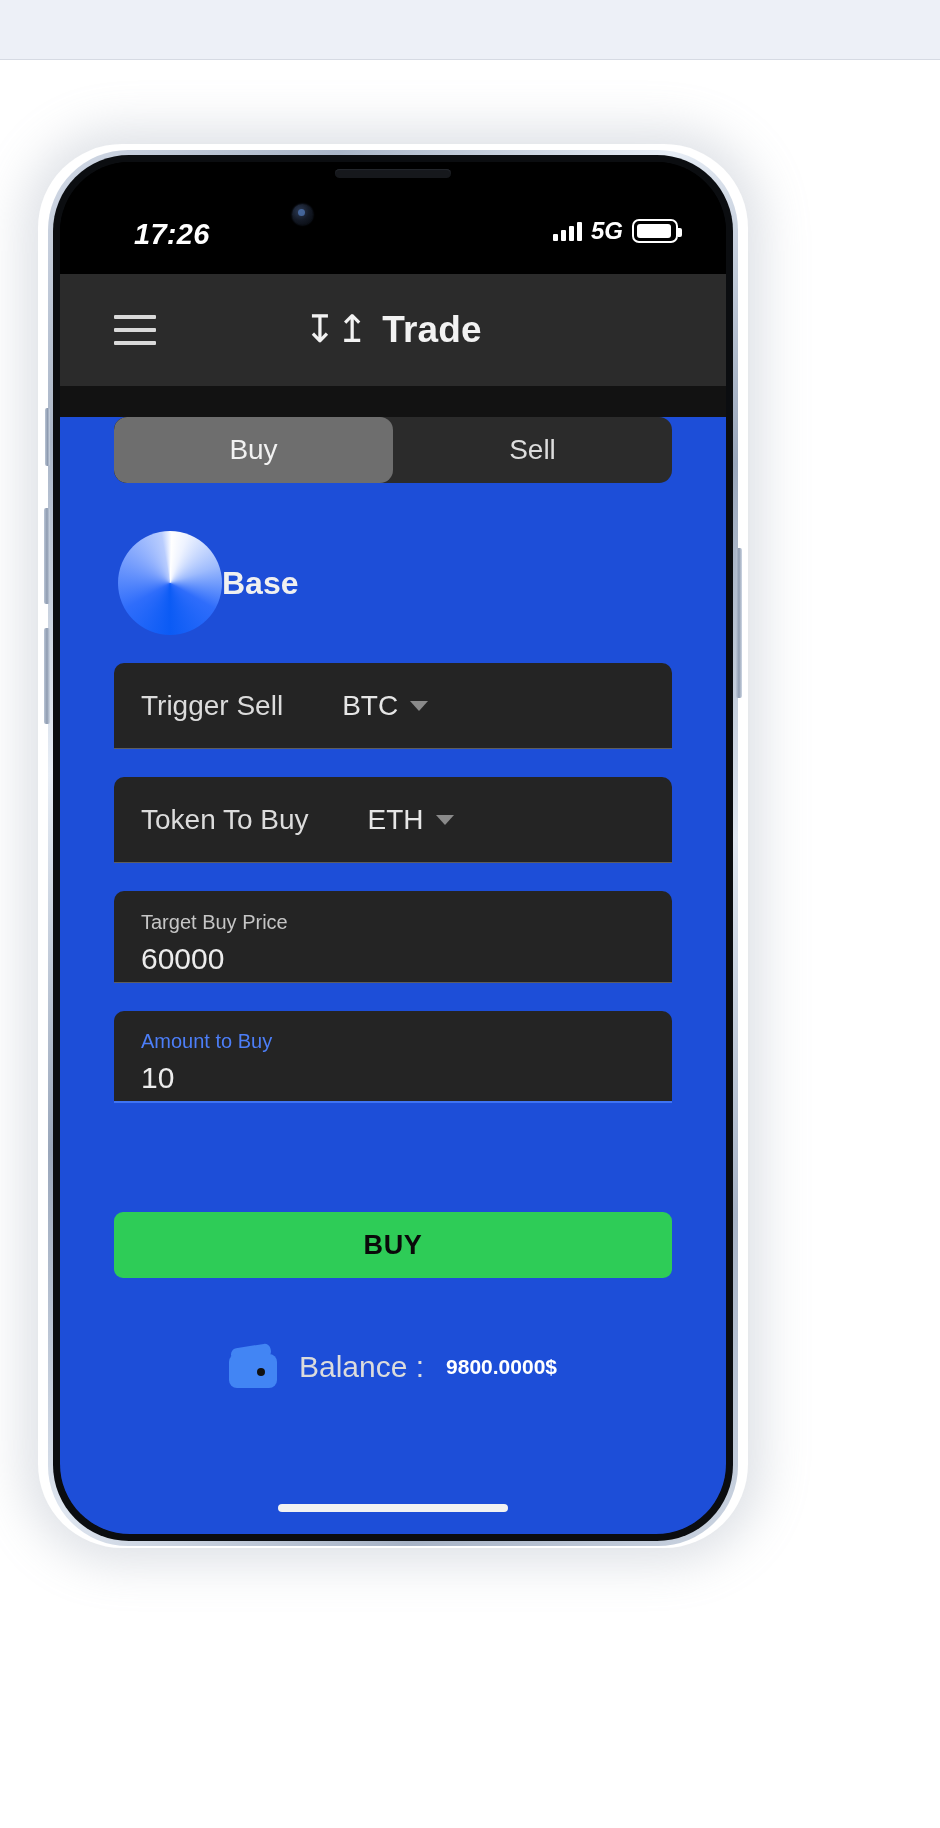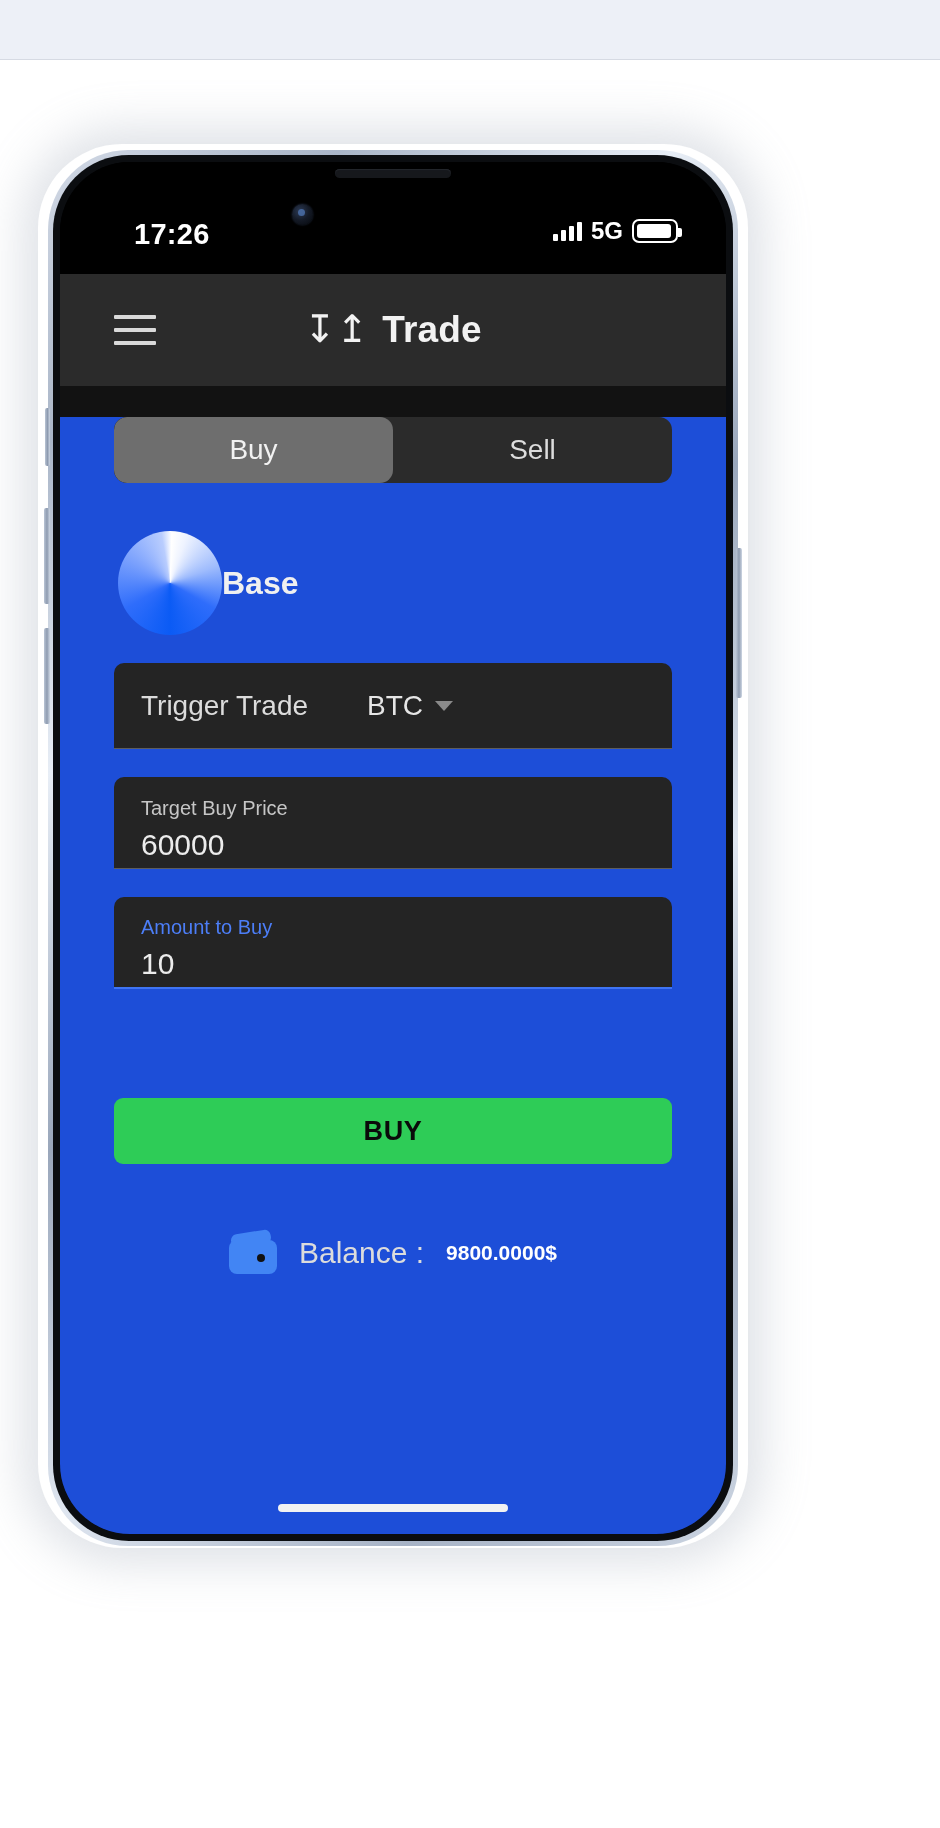--- a/index.html
+++ b/index.html
@@ -131,20 +131,21 @@
   }
 
   
   .status-bar {
     position: absolute;
     left: 0; top: 0;
     width: 666px;
     height: 103px;
     background: #000;
     z-index: 6;
+    font-style: italic;
   }
   .status-time {
     position: absolute;
     left: 74px;
     top: 56px;
     color: #ffffff;
     font-size: 29px;
     font-weight: bold;
     letter-spacing: .3px;
   }
@@ -510,27 +511,34 @@
           <div class="seg active">Buy</div>
           <div class="seg">Sell</div>
         </div>
 
         <div class="token-row">
           <div class="base-logo"></div>
           <div class="token-name">Base</div>
         </div>
 
         <div class="field field-select">
-          <div class="select-label">Trigger Trade</div>
+          <div class="select-label">Trigger Sell</div>
           <div class="select-value-wrap">
             <span class="select-value">BTC</span>
             <span class="caret"></span>
           </div>
         </div>
 
+        <div class="field field-select">
+          <div class="select-label">Token To Buy</div>
+          <div class="select-value-wrap">
+            <span class="select-value">ETH</span>
+            <span class="caret"></span>
+          </div>
+        </div>
 
         <div class="field field-input">
           <div class="input-label">Target Buy Price</div>
           <div class="input-value">60000</div>
         </div>
 
         <div class="field field-input focused">
           <div class="input-label accent">Amount to Buy</div>
           <div class="input-value">10</div>
         </div>

